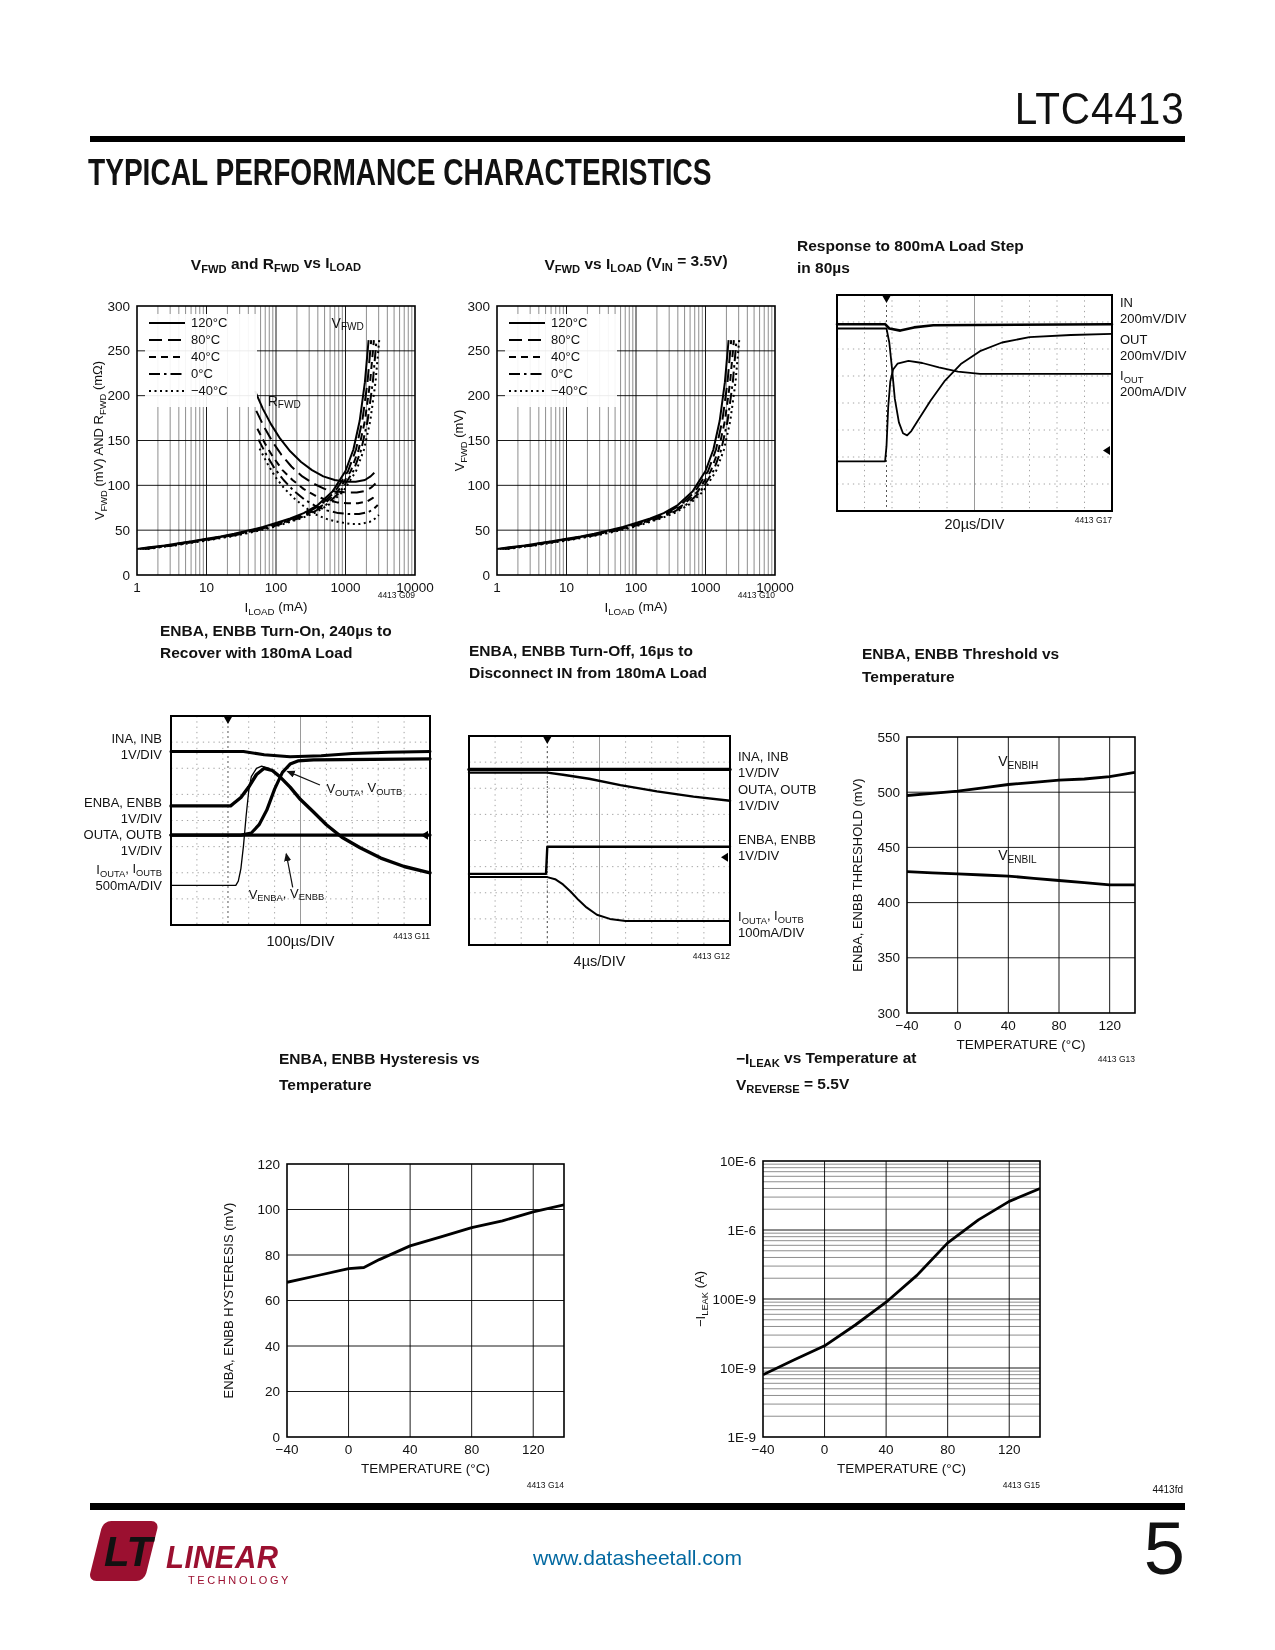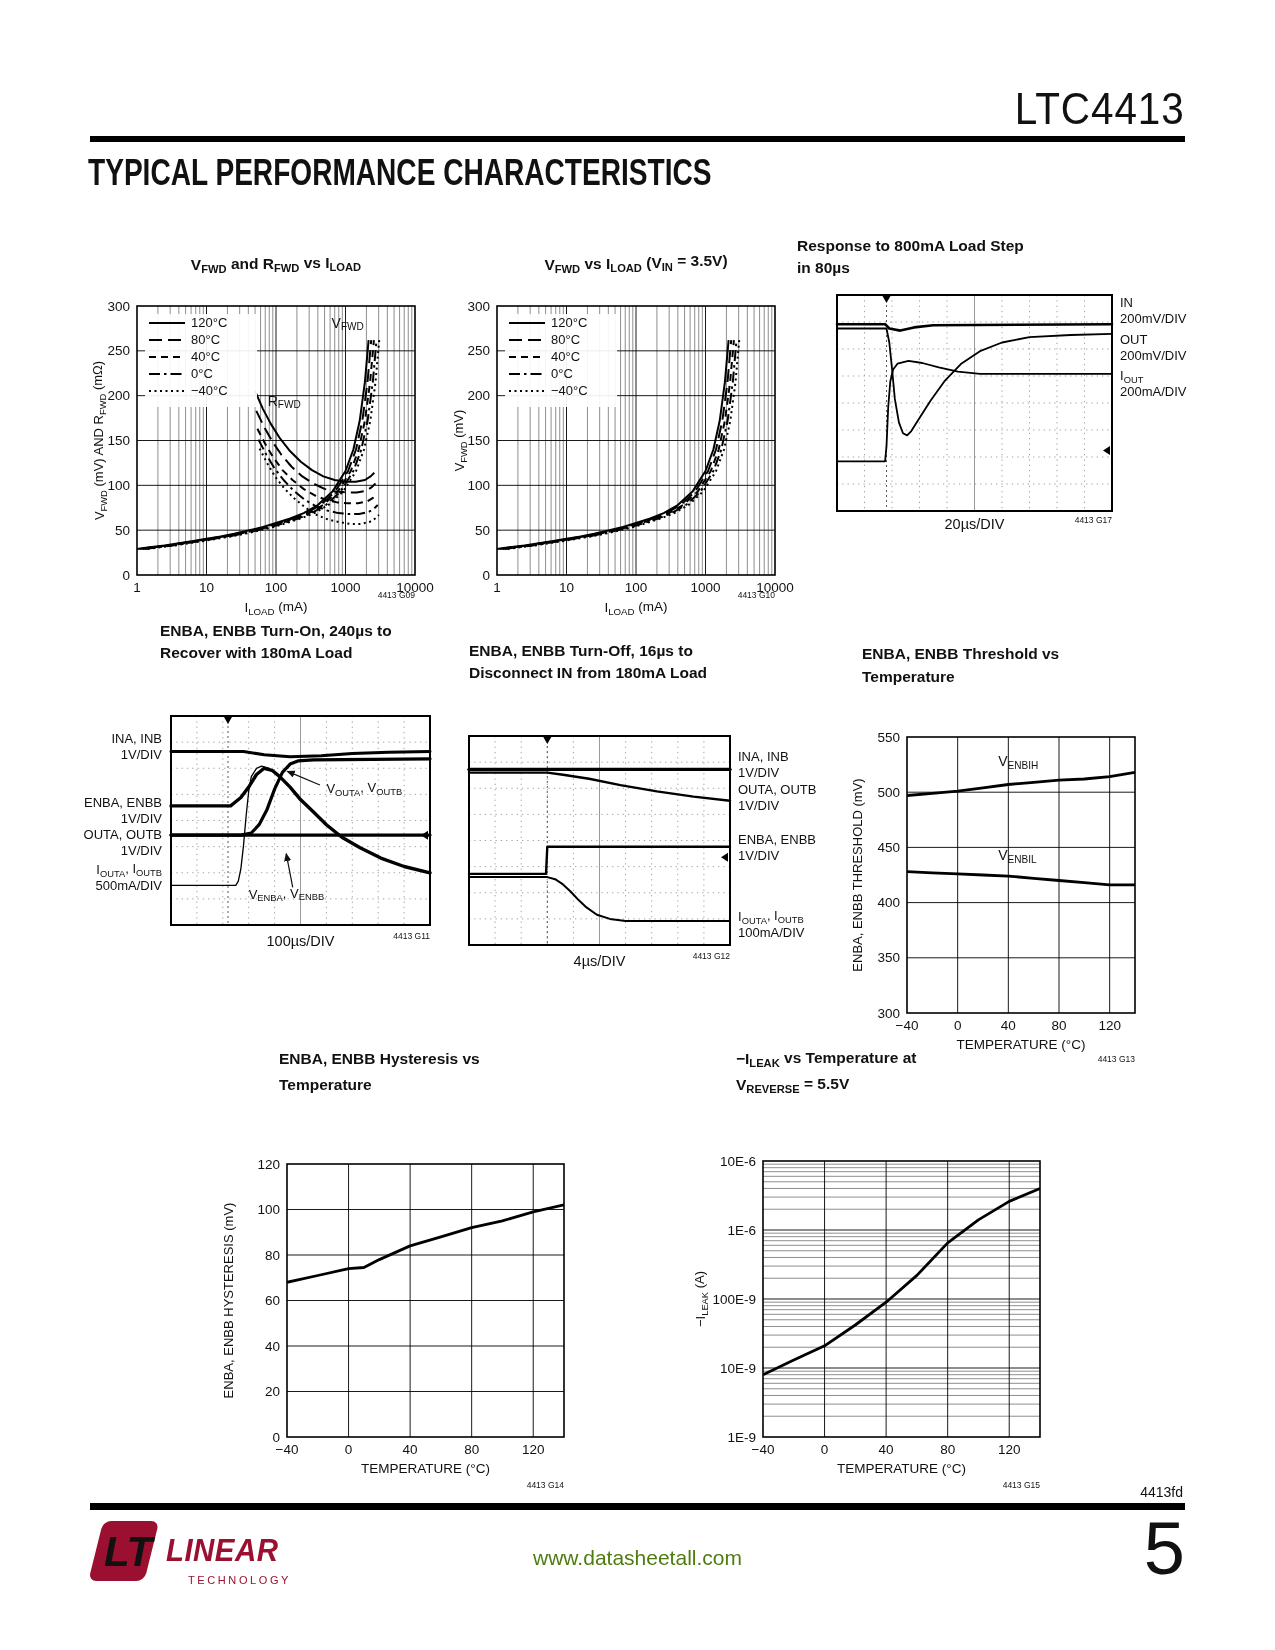--- a/index.html
+++ b/index.html
@@ -8,28 +8,28 @@
   .abs{position:absolute;}
   .part-number{top:84px;right:90px;font-size:44px;font-weight:400;letter-spacing:1px;
        transform:scaleX(.92);transform-origin:right;}
   .rule{left:90px;width:1095px;background:#000;}
   .rule-top{top:136px;height:6px;}
   .rule-bottom{top:1503px;height:7px;}
   .section-title{left:88px;top:152px;font-size:36px;font-weight:bold;letter-spacing:0px;
        transform:scaleX(.78);transform-origin:left;white-space:nowrap;}
   .plot{position:absolute;}
   svg text{font-family:"Liberation Sans",sans-serif;fill:#111;}
-  .doc-code{top:1484px;right:92px;font-size:14px;}
+  .doc-code{top:1484px;right:92px;font-size:10px;}
   .page-number{top:1512px;right:90px;font-size:74px;font-weight:400;line-height:1;}
   .site{left:0;right:0;top:1546px;text-align:center;font-size:21px;text-decoration:none;display:block;}
   .logo{left:88px;top:1518px;display:flex;align-items:flex-end;}
   .brandcol{margin-left:6px;margin-top:10px;}
   .brand{font-size:31px;font-weight:bold;font-style:italic;letter-spacing:.5px;line-height:1;
        transform:scaleX(.95);transform-origin:left;}
-  .brand2{font-size:11px;letter-spacing:2.6px;margin-top:8px;margin-left:22px;}
+  .brand2{font-size:11px;letter-spacing:2.6px;margin-top:1px;margin-left:22px;}
 </style>
 </head>
 <body>
 
 <div class="abs part-number">LTC4413</div>
 <div class="abs rule rule-top"></div>
 <div class="abs section-title">TYPICAL PERFORMANCE CHARACTERISTICS</div>
 
 <div class="plot" style="left: 90px; top: 240px;"><svg width="352" height="384">
       <defs>
@@ -496,14 +496,14 @@
       <rect x="16" y="3" width="56" height="60" rx="8" fill="#9b1030"></rect>
     </g>
     <text x="16" y="48" font-size="42" font-weight="bold" font-style="italic" fill="#ffffff">LT</text>
   </svg>
   <div class="brandcol">
     <div class="brand" style="color:#9b1030;">LINEAR</div>
     <div class="brand2" style="color:#9b1030;">TECHNOLOGY</div>
   </div>
 </div>
 
-<a href="#" class="abs site" style="color:#4d7c0f;">www.datasheetall.com</a>
+<a href="#" class="abs site" style="color:#0369a1;">www.datasheetall.com</a>
 <div class="abs page-number">5</div>
 
 </body></html>

